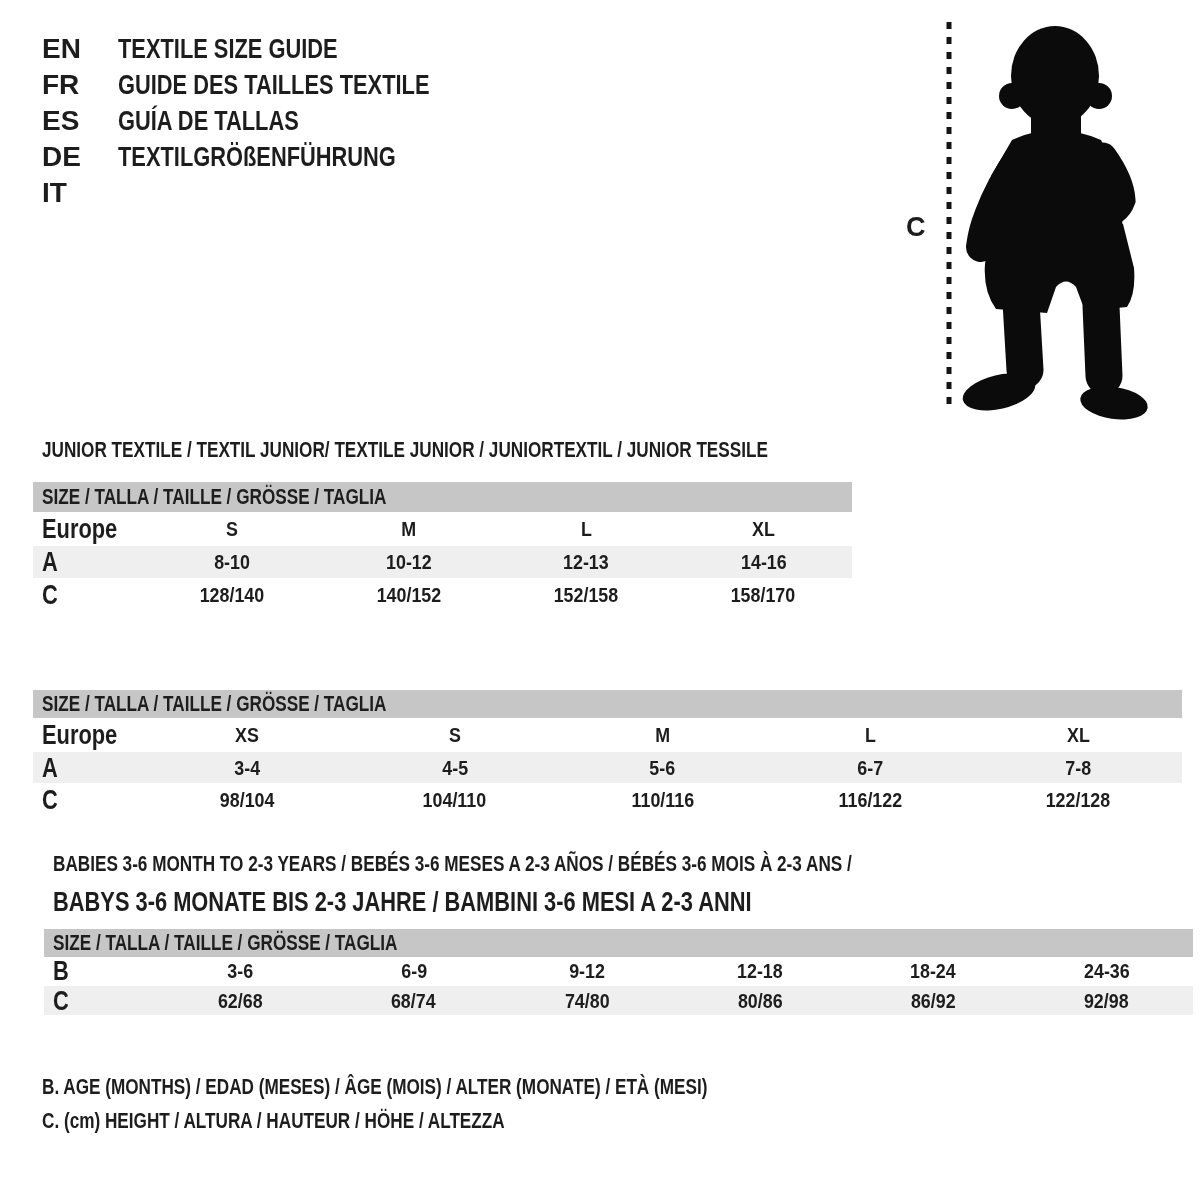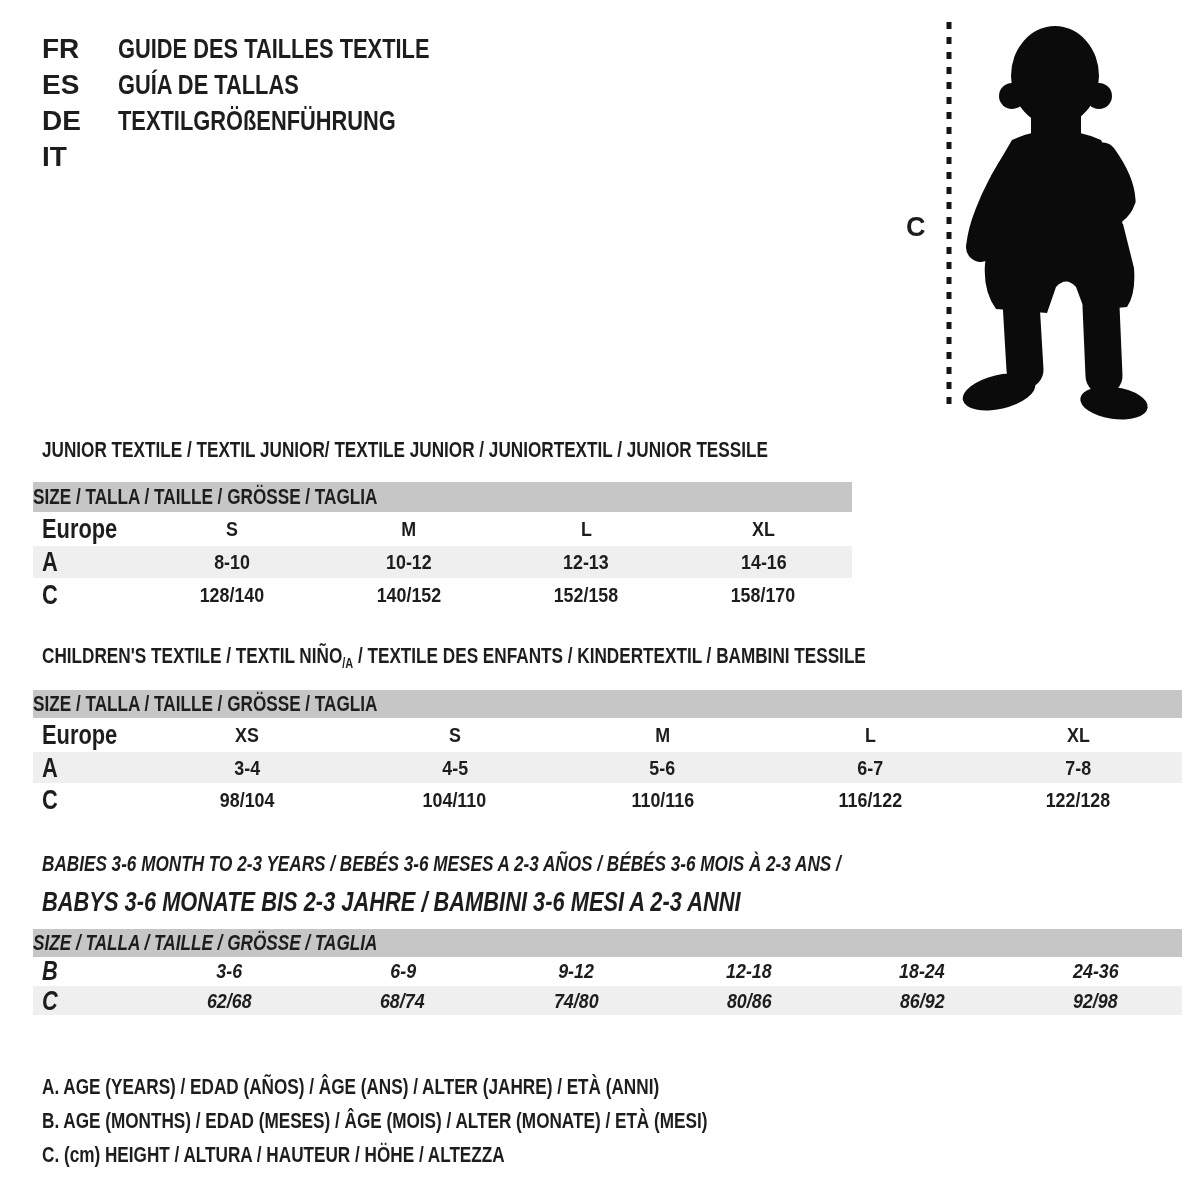--- a/index.html
+++ b/index.html
@@ -20,38 +20,42 @@
   
   .figure-svg{position:absolute;left:900px;top:10px;}
   .figure-c{position:absolute;left:906px;top:212px;font-size:27px;}
 
   
   .tbl{position:absolute;}
   .t-title{position:absolute;left:9px;top:0;font-size:22px;white-space:nowrap;}
   .t-title2{position:absolute;left:9px;top:35px;font-size:28px;white-space:nowrap;}
   .size-bar{
     position:absolute;left:0;width:100%;background:#c6c6c6;
-    display:flex;align-items:center;box-sizing:border-box;font-size:22px;
+    display:flex;align-items:center;padding-left:9px;box-sizing:border-box;font-size:22px;
   }
   .trow{position:absolute;left:0;width:100%;display:flex;align-items:center;font-size:21px;}
   .trow.alt{background:#efefef;}
   .tlabel{flex:0 0 110px;width:110px;padding-left:9px;box-sizing:border-box;font-size:28px;}
   .tcell{flex:1 1 0;text-align:center;}
   .t-sub{font-size:14px;vertical-align:-5px;}
 
   
   .footer{position:absolute;left:42px;top:1070px;}
   .f-line{height:34px;display:flex;align-items:center;font-size:22px;}
 </style>
 </head>
 <body>
 
 <div class="page">
 
   <div class="langs">
+    <div class="lang-row">
+      <span class="lang-code">EN</span>
+      <span class="lang-title"><span class="cx">TEXTILE SIZE GUIDE</span></span>
+    </div>
     <div class="lang-row">
       <span class="lang-code">FR</span>
       <span class="lang-title"><span class="cx">GUIDE DES TAILLES TEXTILE</span></span>
     </div>
     <div class="lang-row">
       <span class="lang-code">ES</span>
       <span class="lang-title"><span class="cx">GUÍA DE TALLAS</span></span>
     </div>
     <div class="lang-row">
       <span class="lang-code">DE</span>
@@ -105,25 +109,20 @@
     <div class="trow" style="top:141px;height:33px;">
       <div class="tlabel"><span class="cx">C</span></div>
       <div class="tcell"><span class="cxc">128/140</span></div>
       <div class="tcell"><span class="cxc">140/152</span></div>
       <div class="tcell"><span class="cxc">152/158</span></div>
       <div class="tcell"><span class="cxc">158/170</span></div>
     </div>
   </section>
 
   <section class="tbl" style="left:33px;top:643px;width:1149px;height:173px;">
-    <div class="t-title">
-      <span class="cx">
-        <span>CHILDREN'S TEXTILE / TEXTIL NIÑO</span><span class="t-sub">/A</span><span> / TEXTILE DES ENFANTS / KINDERTEXTIL / BAMBINI TESSILE</span>
-      </span>
-    </div>
     <div class="size-bar" style="top:47px;height:28px;">
       <span class="cx">SIZE / TALLA / TAILLE / GRÖSSE / TAGLIA</span>
     </div>
     <div class="trow" style="top:74px;height:35px;">
       <div class="tlabel"><span class="cx">Europe</span></div>
       <div class="tcell"><span class="cxc">XS</span></div>
       <div class="tcell"><span class="cxc">S</span></div>
       <div class="tcell"><span class="cxc">M</span></div>
       <div class="tcell"><span class="cxc">L</span></div>
       <div class="tcell"><span class="cxc">XL</span></div>
@@ -139,21 +138,21 @@
     <div class="trow" style="top:140px;height:33px;">
       <div class="tlabel"><span class="cx">C</span></div>
       <div class="tcell"><span class="cxc">98/104</span></div>
       <div class="tcell"><span class="cxc">104/110</span></div>
       <div class="tcell"><span class="cxc">110/116</span></div>
       <div class="tcell"><span class="cxc">116/122</span></div>
       <div class="tcell"><span class="cxc">122/128</span></div>
     </div>
   </section>
 
-  <section class="tbl" style="left:33px;top:851px;width:1149px;height:164px;font-style:italic;">
+  <section class="tbl" style="left:44px;top:851px;width:1149px;height:164px;">
     <div class="t-title"><span class="cx">BABIES 3-6 MONTH TO 2-3 YEARS / BEBÉS 3-6 MESES A 2-3 AÑOS / BÉBÉS 3-6 MOIS À 2-3 ANS /</span></div>
     <div class="t-title2"><span class="cx">BABYS 3-6 MONATE BIS 2-3 JAHRE / BAMBINI 3-6 MESI A 2-3 ANNI</span></div>
     <div class="size-bar" style="top:78px;height:28px;">
       <span class="cx">SIZE / TALLA / TAILLE / GRÖSSE / TAGLIA</span>
     </div>
     <div class="trow" style="top:105px;height:30px;">
       <div class="tlabel"><span class="cx">B</span></div>
       <div class="tcell"><span class="cxc">3-6</span></div>
       <div class="tcell"><span class="cxc">6-9</span></div>
       <div class="tcell"><span class="cxc">9-12</span></div>
@@ -167,23 +166,20 @@
       <div class="tcell"><span class="cxc">68/74</span></div>
       <div class="tcell"><span class="cxc">74/80</span></div>
       <div class="tcell"><span class="cxc">80/86</span></div>
       <div class="tcell"><span class="cxc">86/92</span></div>
       <div class="tcell"><span class="cxc">92/98</span></div>
     </div>
   </section>
 
   <div class="footer">
     <div class="f-line">
-        <span class="cx">A. AGE (YEARS) / EDAD (AÑOS) / ÂGE (ANS) / ALTER (JAHRE) / ETÀ (ANNI)</span>
-      </div>
-    <div class="f-line">
         <span class="cx">B. AGE (MONTHS) / EDAD (MESES) / ÂGE (MOIS) / ALTER (MONATE) / ETÀ (MESI)</span>
       </div>
     <div class="f-line">
         <span class="cx">C. (cm) HEIGHT / ALTURA / HAUTEUR / HÖHE / ALTEZZA</span>
       </div>
   </div>
 
 </div>
 
 </body></html>

